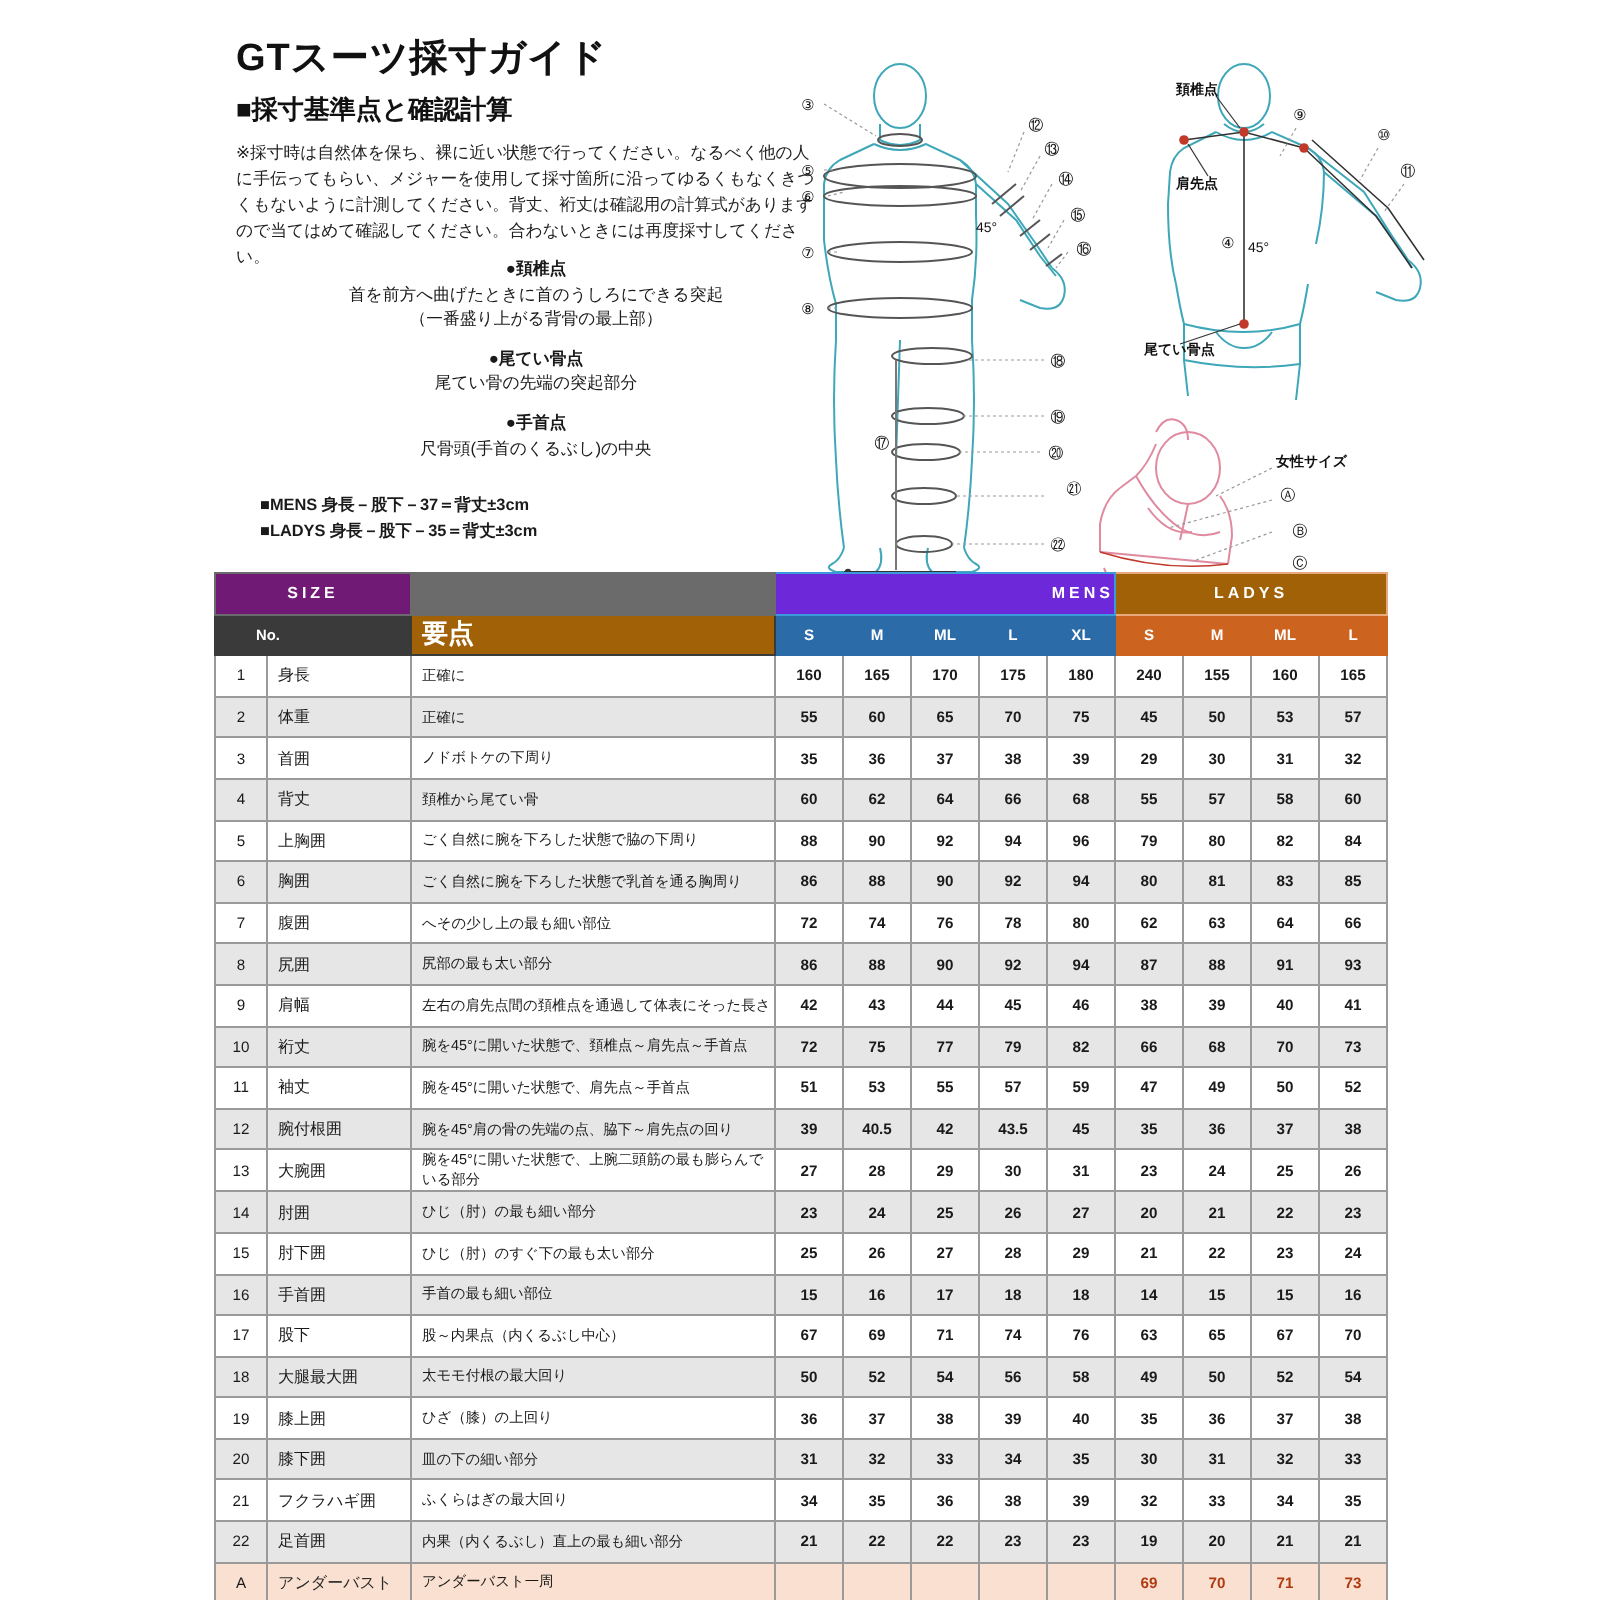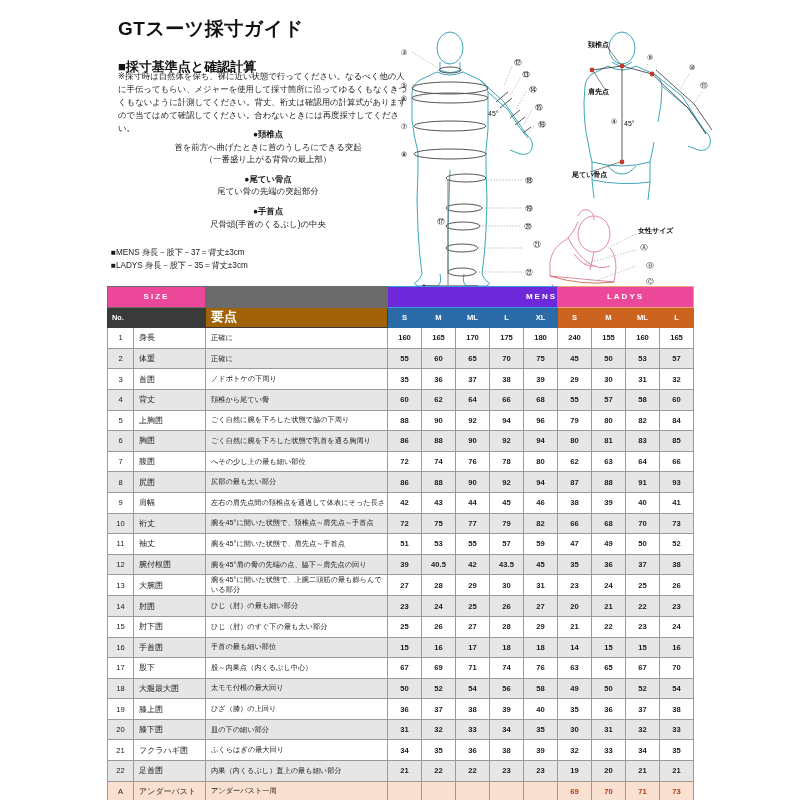--- a/index.html
+++ b/index.html
@@ -11,57 +11,57 @@
   .page{position:relative;width:636px;height:800px;box-sizing:border-box;
         padding:10px 0 0 0;}
 
   
   .top{position:relative;height:278px;}
   .title{
     position:absolute;left:118px;top:6px;
     font-size:19px;font-weight:bold;letter-spacing:.5px;color:#111;
   }
   .subhead{
-    position:absolute;left:118px;top:48px;
+    position:absolute;left:118px;top:36px;
     font-size:13px;font-weight:bold;color:#111;
   }
   .note{
     position:absolute;left:118px;top:60px;width:290px;
     font-size:8.4px;line-height:1.55;color:#222;
   }
   .defs{position:absolute;left:118px;top:118px;width:300px;font-size:8.4px;line-height:1.5;text-align:center;}
   .def{margin-bottom:7px;}
   .def .dt{font-weight:bold;}
-  .formulas{position:absolute;left:111px;top:236px;font-size:8.2px;line-height:1.6;font-weight:normal;}
+  .formulas{position:absolute;left:130px;top:236px;font-size:8.2px;line-height:1.6;font-weight:bold;}
 
   
   .diagram{position:absolute;left:392px;top:20px;width:330px;height:268px;}
   .diagram svg{display:block;}
   .lbl{font-size:7px;fill:#111;font-family:"Liberation Sans",sans-serif;}
   .lbl-b{font-size:7px;fill:#111;font-weight:bold;font-family:"Liberation Sans",sans-serif;}
   .cnum{font-size:7.4px;fill:#111;font-family:"Liberation Sans",sans-serif;text-anchor:middle;}
 
   
   .tablewrap{position:absolute;left:107px;top:286px;width:586px;}
   table{border-collapse:collapse;width:586px;table-layout:fixed;
         font-size:7.6px;}
   col.c-no{width:26px;}
   col.c-nm{width:72px;}
   col.c-ds{width:182px;}
   col.c-v{width:34px;}
   th,td{border:1px solid #9a9a9a;padding:0;height:20.6px;
         vertical-align:middle;box-sizing:border-box;}
-  .hd-size{background:#ec4899;color:#fff;font-size:8px;font-weight:bold;
+  .hd-size{background:#701a75;color:#fff;font-size:8px;font-weight:bold;
            text-align:center;letter-spacing:2px;border-color:#6b6b6b;}
   .hd-size-blank{background:#6b6b6b;border-color:#6b6b6b;}
   .hd-mens{background:#6d28d9;color:#fff;font-size:8px;font-weight:bold;
            text-align:right;letter-spacing:2px;border-color:#3a9ad9;}
-  .hd-ladys{background:#ec4899;color:#fff;font-size:8px;font-weight:bold;
+  .hd-ladys{background:#a16207;color:#fff;font-size:8px;font-weight:bold;
             text-align:center;letter-spacing:2px;border-color:#e8a87c;}
-  .sb-no{background:#3a3a3a;color:#fff;font-size:7.4px;padding-left:4px;
+  .sb-no{background:#3a3a3a;color:#fff;font-size:7.4px;padding-left:20px;
          text-align:left;border-color:#3a3a3a;}
   .sb-nm{background:#3a3a3a;border-color:#3a3a3a;}
   .sb-ds{background:#a16207;color:#fff;font-size:13px;padding-left:5px;
          text-align:left;border-color:#3a3a3a;}
   .sb-m{background:#2b6ca8;color:#fff;font-size:7.6px;font-weight:bold;
         text-align:center;border-color:#2b6ca8;}
   .sb-l{background:#cc6420;color:#fff;font-size:7.6px;font-weight:bold;
         text-align:center;border-color:#cc6420;}
 
   td.no{text-align:center;font-size:7.6px;}

